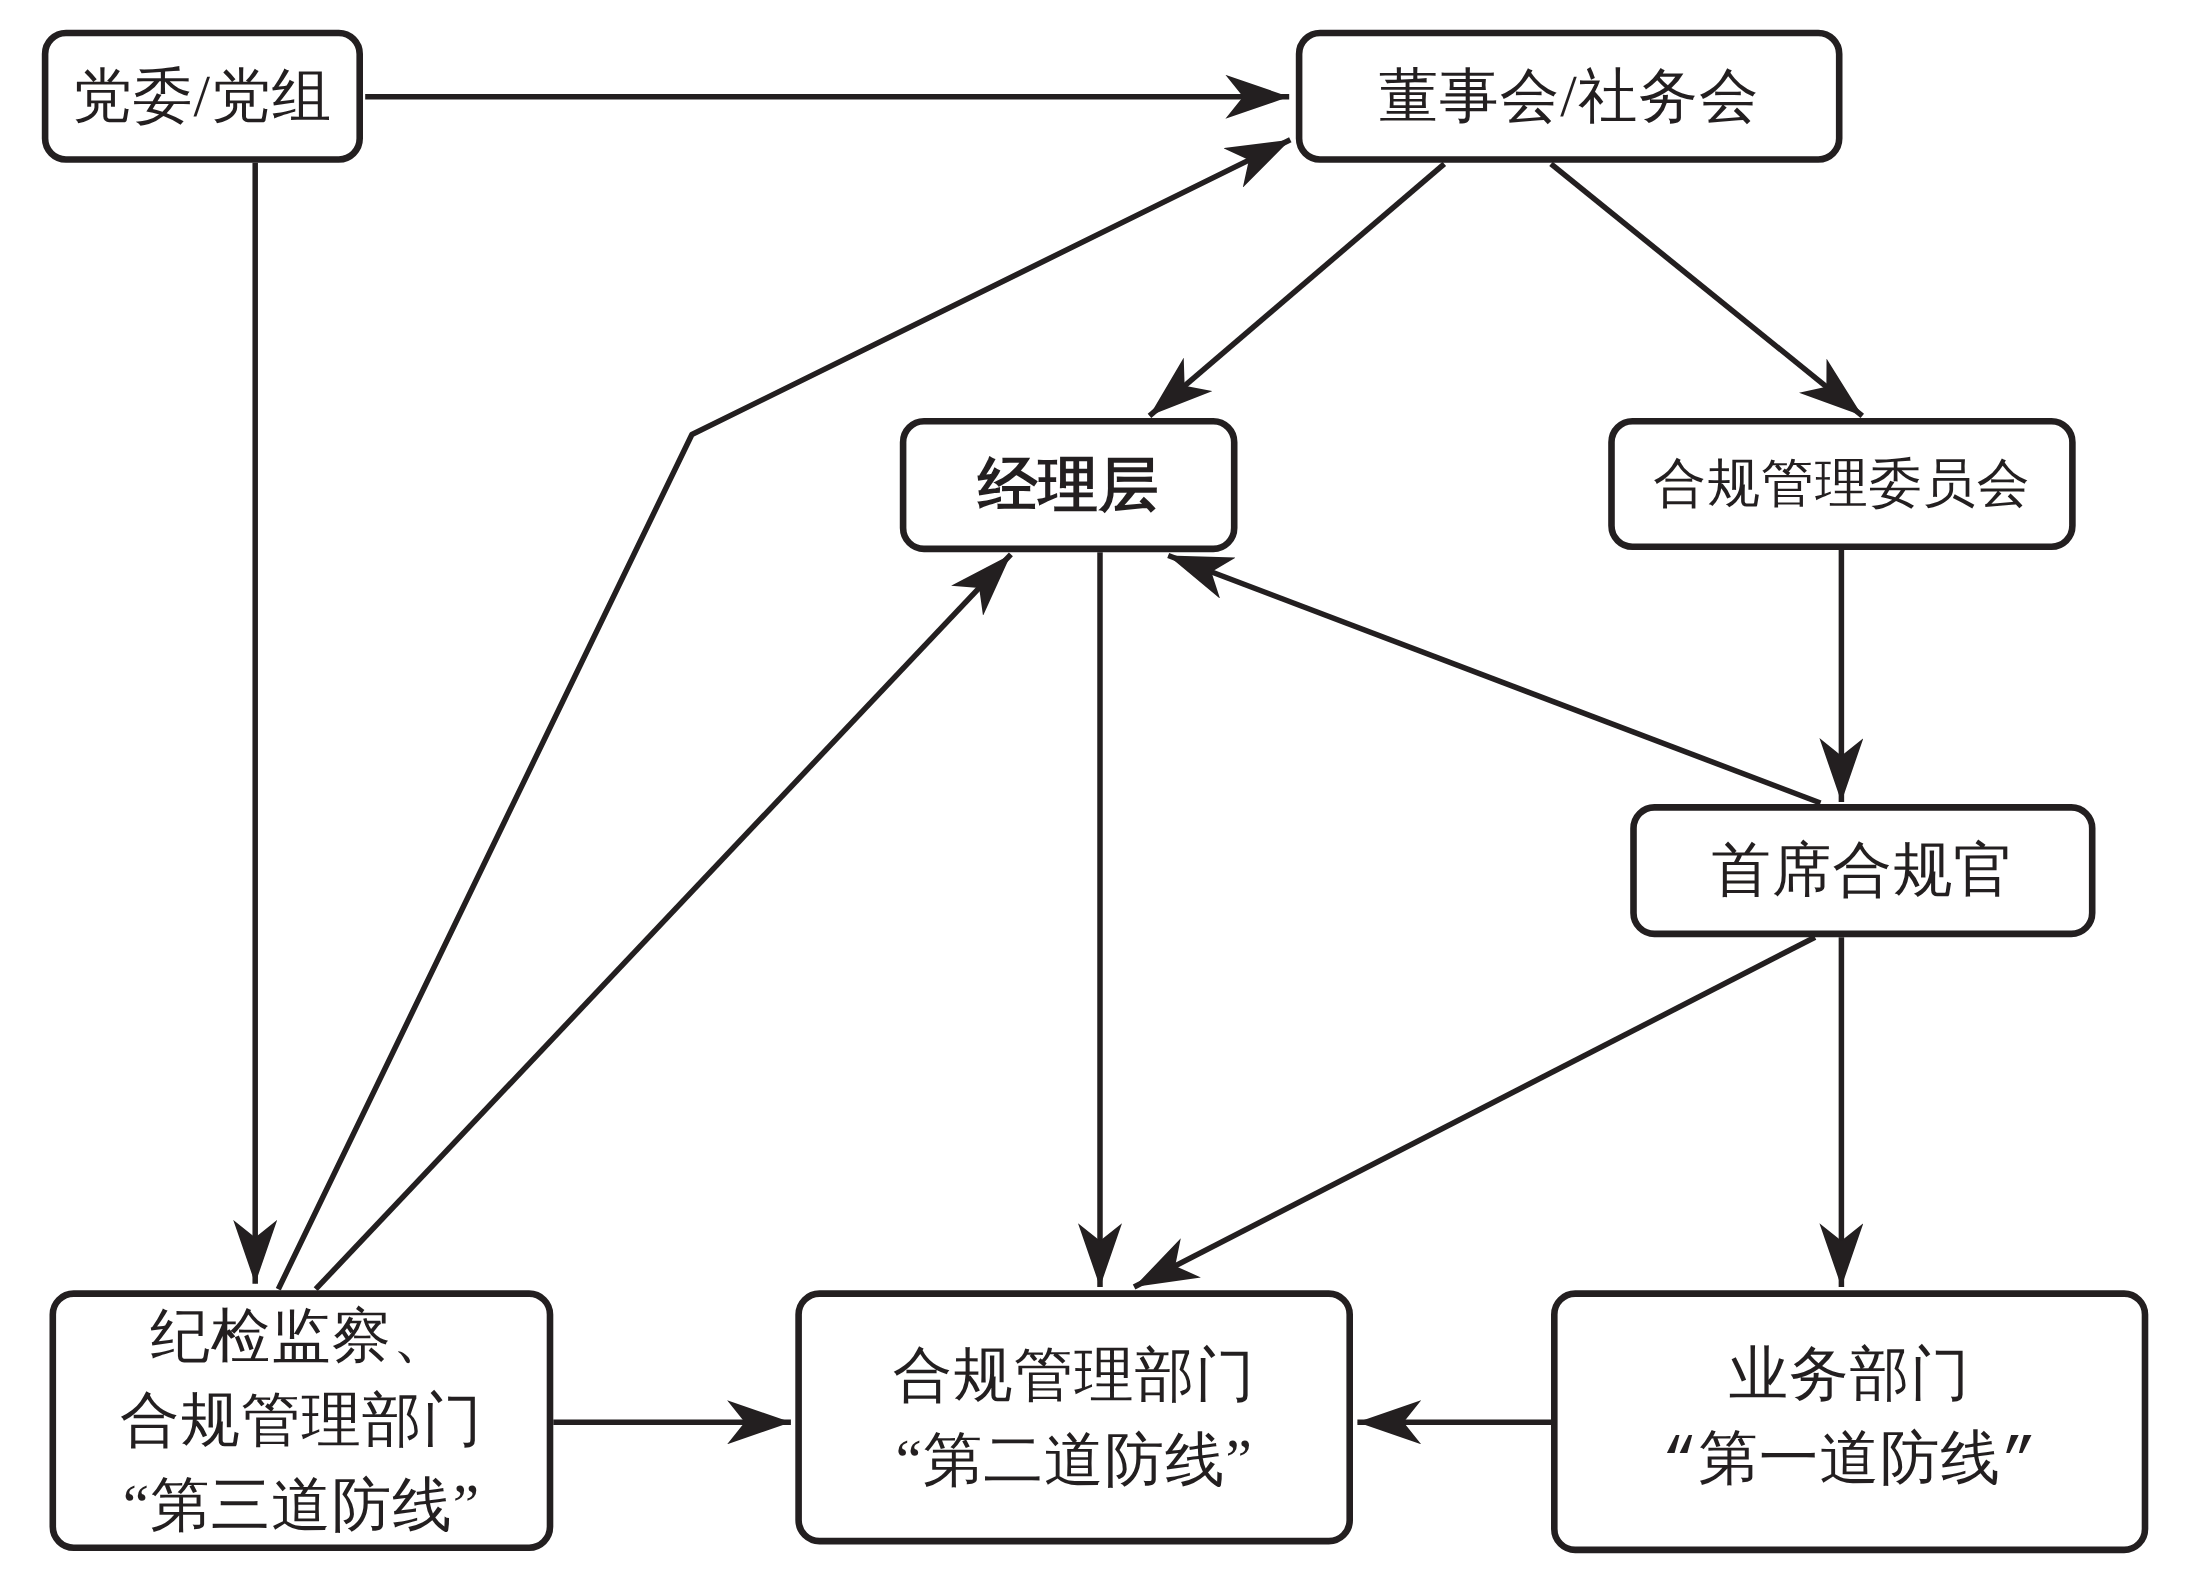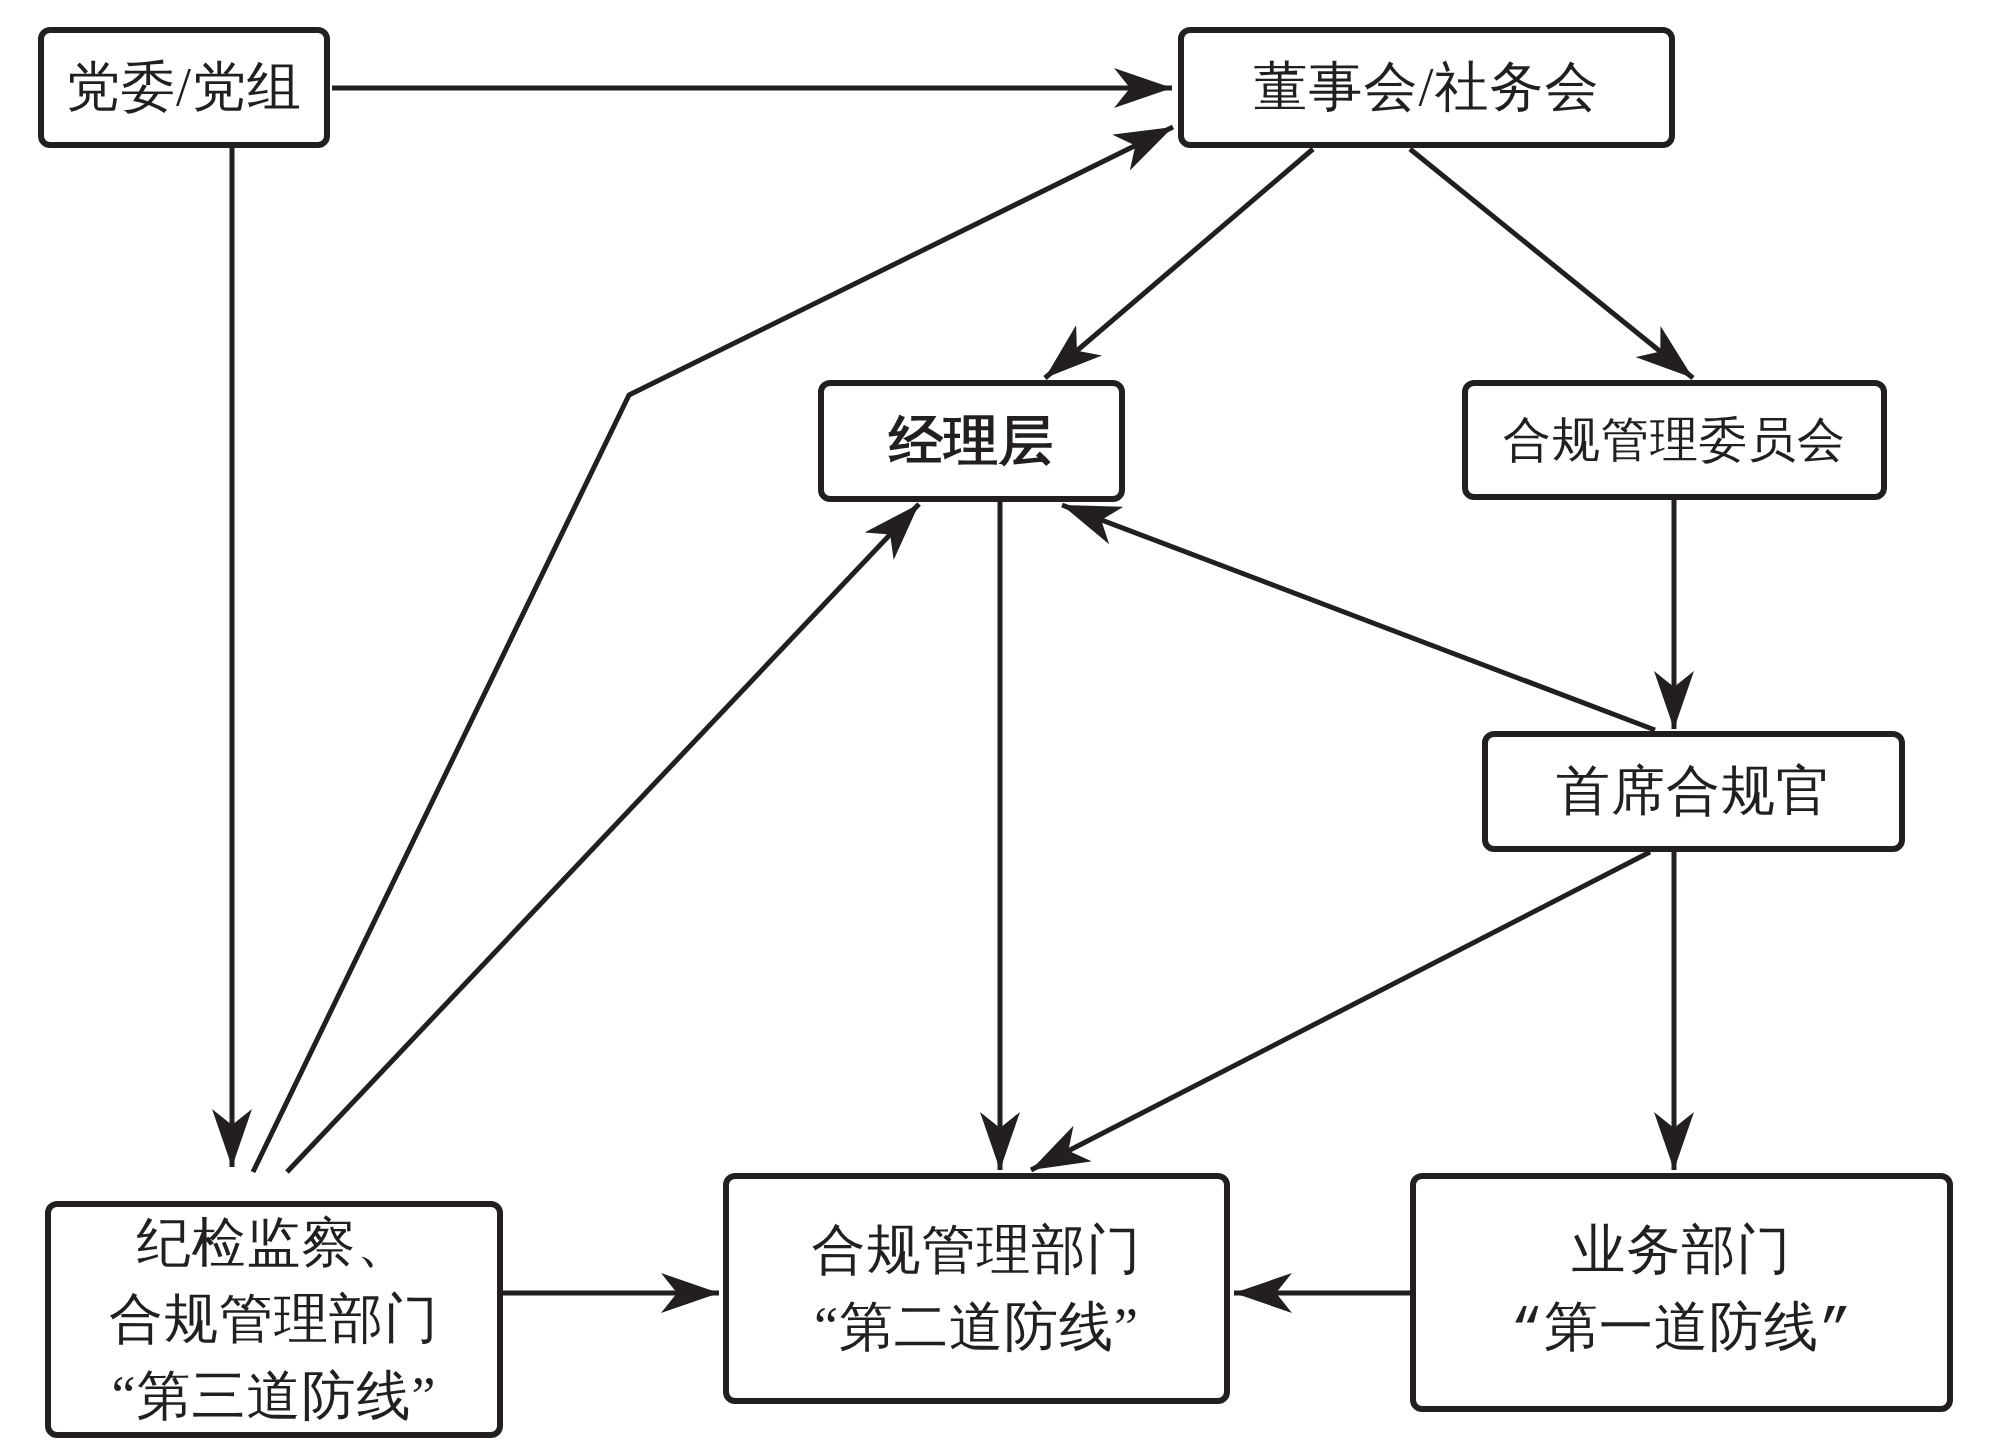--- a/index.html
+++ b/index.html
@@ -8,21 +8,21 @@
     width:1992px;height:1450px;
     background:#ffffff;
     font-family:"Liberation Serif","DejaVu Serif",serif;
     overflow:hidden;
   }
   .node{
     position:absolute;
     box-sizing:border-box;
     background:#ffffff;
     border:6px solid #231f20;
-    border-radius:12px;
+    border-radius:22px;
     display:flex;
     flex-direction:column;
     align-items:center;
     justify-content:center;
     text-align:right;
     color:#231f20;
     font-size:54px;
     line-height:1.42;
     z-index:1;
     letter-spacing:1px;
@@ -54,21 +54,21 @@
   </div>
 
   <div class="node" style="left:1462px;top:380px;width:425px;height:120px;font-size:48px;">
     <span>合规管理委员会</span>
   </div>
 
   <div class="node" style="left:1462px;top:731px;width:423px;height:121px;margin-left:20px;">
     <span>首席合规官</span>
   </div>
 
-  <div class="node" style="left:45px;top:1173px;width:458px;height:237px;margin-top:28px;">
+  <div class="node" style="left:45px;top:1173px;width:458px;height:237px;">
     <span>纪检监察、</span>
     <span>合规管理部门</span>
     <span>“第三道防线”</span>
   </div>
 
   <div class="node" style="left:723px;top:1173px;width:507px;height:231px;">
     <span>合规管理部门</span>
     <span>“第二道防线”</span>
   </div>
 

